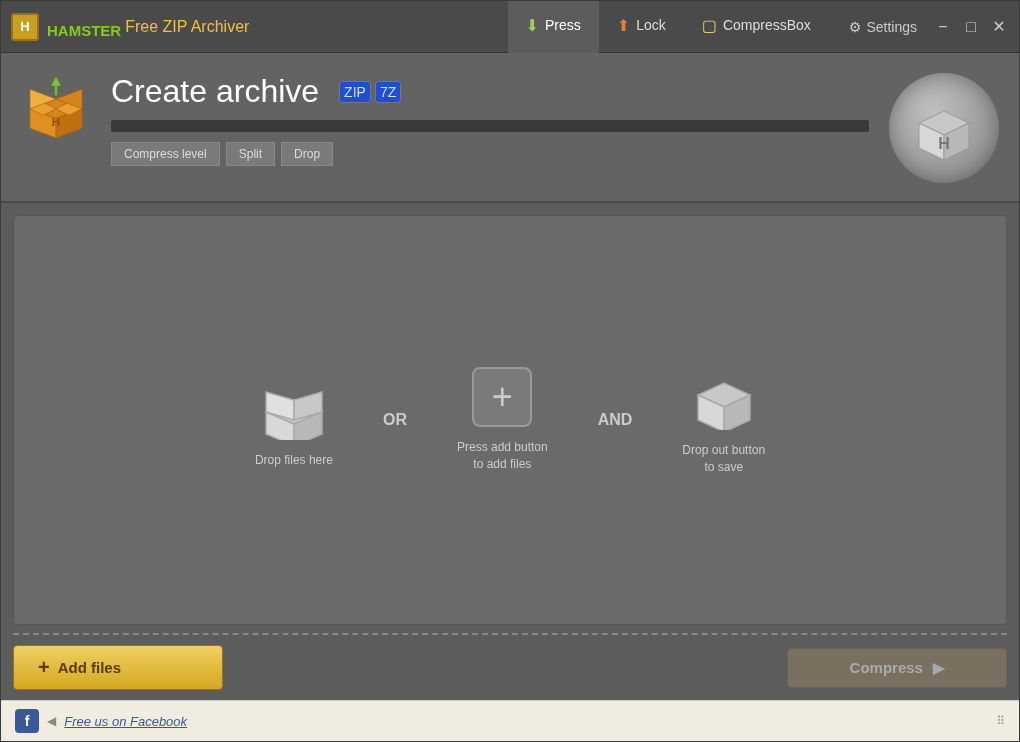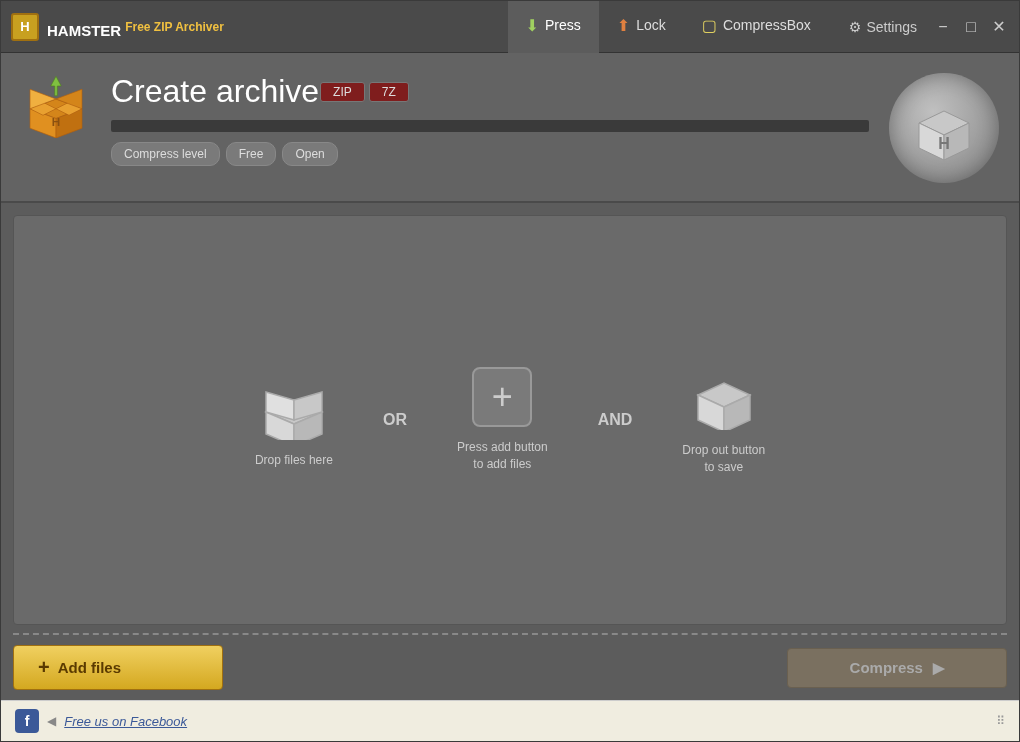--- a/index.html
+++ b/index.html
@@ -36,30 +36,30 @@
       display: flex;
       align-items: center;
       justify-content: center;
       color: #fff;
       font-weight: bold;
       font-size: 13px;
       margin-right: 8px;
       flex-shrink: 0;
     }
     .app-title {
-      color: #ffffff;
+      color: #84cc16;
       font-size: 15px;
       font-weight: bold;
       margin-right: 4px;
       margin-top: 8px;
     }
     .app-subtitle {
       color: #f0c040;
-      font-size: 12px;
-      font-weight: bold;
+      font-size: 16px;
+      font-weight: normal;
     }
     .title-nav {
       display: flex;
       margin-left: auto;
       align-items: center;
       gap: 0;
     }
     .nav-tab {
       height: 52px;
       padding: 0 18px;
@@ -117,36 +117,36 @@
     }
     .header-content {
       flex: 1;
       display: flex;
       flex-direction: column;
       gap: 10px;
     }
     .page-title-row {
       display: flex;
       align-items: center;
-      gap: 1px;
+      gap: 20px;
     }
     .page-title {
       color: #fff;
       font-size: 32px;
       font-weight: 300;
     }
     .format-badges {
       display: flex;
       gap: 4px;
     }
     .format-badge {
-      background: #7f1d1d;
+      background: #1d4ed8;
       color: #ddd;
-      font-size: 12px;
-      padding: 2px 12px;
+      font-size: 14px;
+      padding: 2px 4px;
       border-radius: 3px;
       border: 1px solid #777;
     }
     .progress-bar-container {
       width: 100%;
       height: 12px;
       background: #3a3a3a;
       border-radius: 2px;
       overflow: hidden;
     }
@@ -156,21 +156,21 @@
       background: linear-gradient(to bottom, #8a8a8a, #5a5a5a);
     }
     .option-buttons {
       display: flex;
       gap: 6px;
     }
     .option-btn {
       background: #7a7a7a;
       color: #ddd;
       border: 1px solid #888;
-      border-radius: 10px;
+      border-radius: 0;
       padding: 4px 12px;
       font-size: 12px;
       cursor: pointer;
     }
     .hamster-logo-circle {
       width: 110px;
       height: 110px;
       background: radial-gradient(circle at 40% 35%, #c0c0c0, #808080);
       border-radius: 50%;
       display: flex;
@@ -377,22 +377,22 @@
         <div class="format-badges">
           <span class="format-badge">ZIP</span>
           <span class="format-badge">7Z</span>
         </div>
       </div>
       <div class="progress-bar-container">
         <div class="progress-bar-fill"></div>
       </div>
       <div class="option-buttons">
         <button class="option-btn">Compress level</button>
-        <button class="option-btn">Free</button>
-        <button class="option-btn">Open</button>
+        <button class="option-btn">Split</button>
+        <button class="option-btn">Drop</button>
       </div>
     </div>
 
     <div class="hamster-logo-circle">
       <svg width="70" height="70" viewBox="0 0 70 70">
 
         <polygon points="10,30 35,42 60,30 35,18" fill="#c8c8c8" stroke="#999" stroke-width="1"></polygon>
         <polygon points="10,30 10,55 35,67 35,42" fill="#d8d8d8" stroke="#999" stroke-width="1"></polygon>
         <polygon points="60,30 60,55 35,67 35,42" fill="#b8b8b8" stroke="#999" stroke-width="1"></polygon>
         <text x="35" y="56" text-anchor="middle" font-family="Arial" font-weight="bold" font-size="16" fill="#777">H</text>

